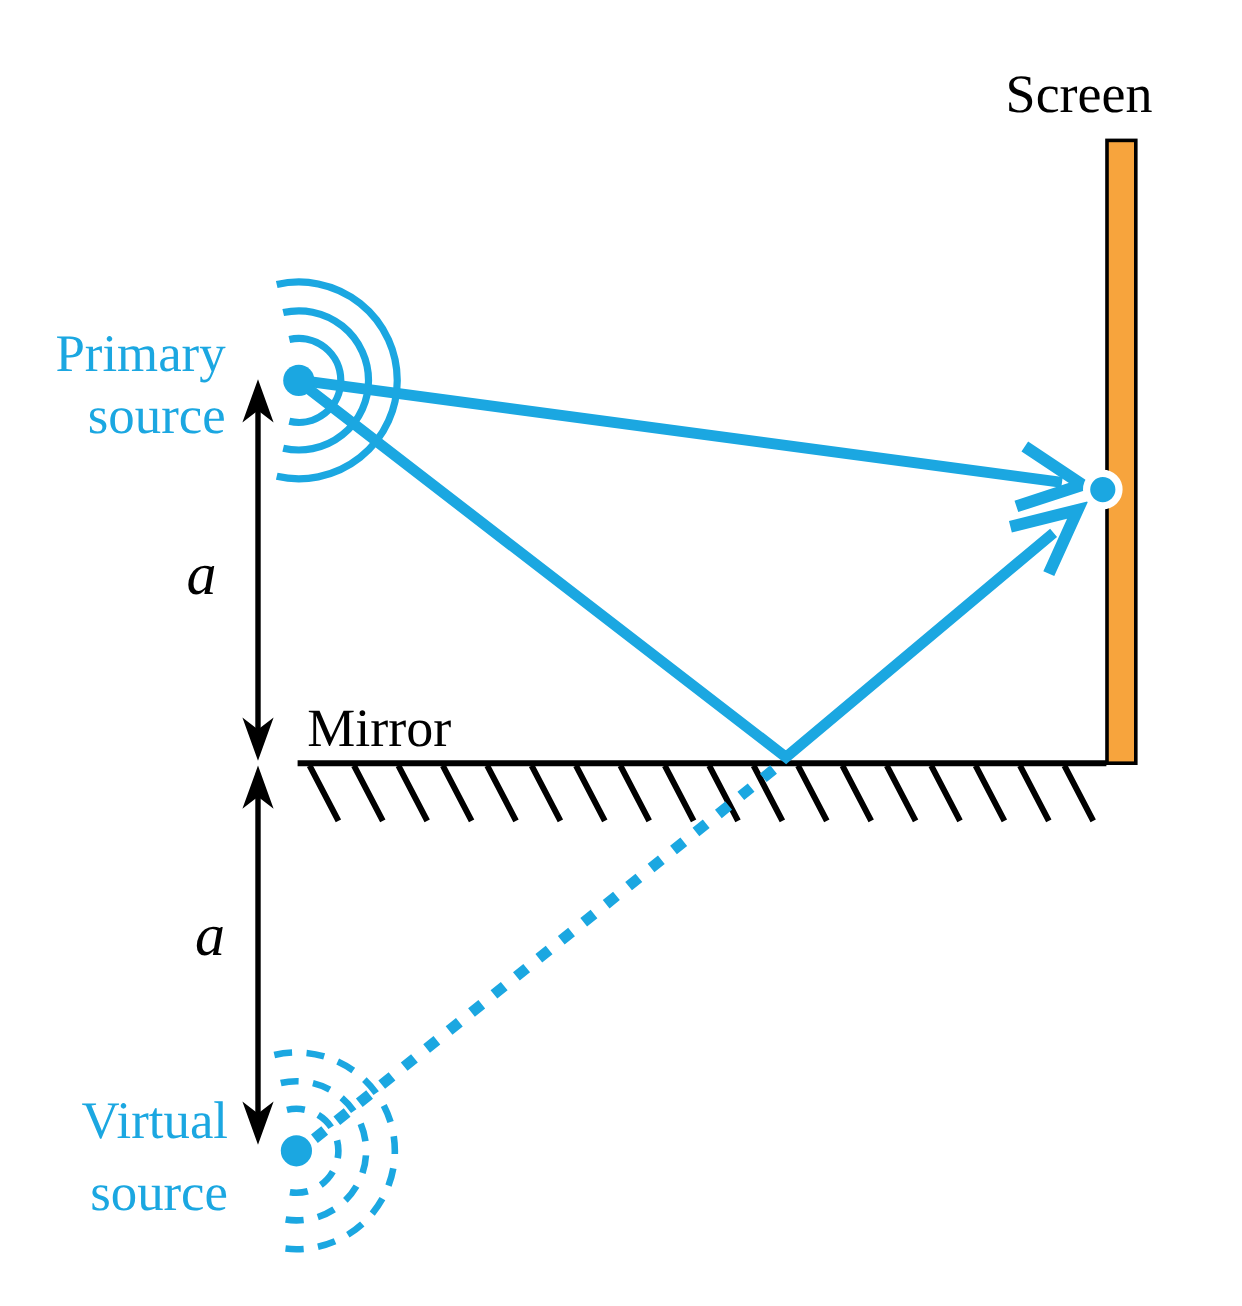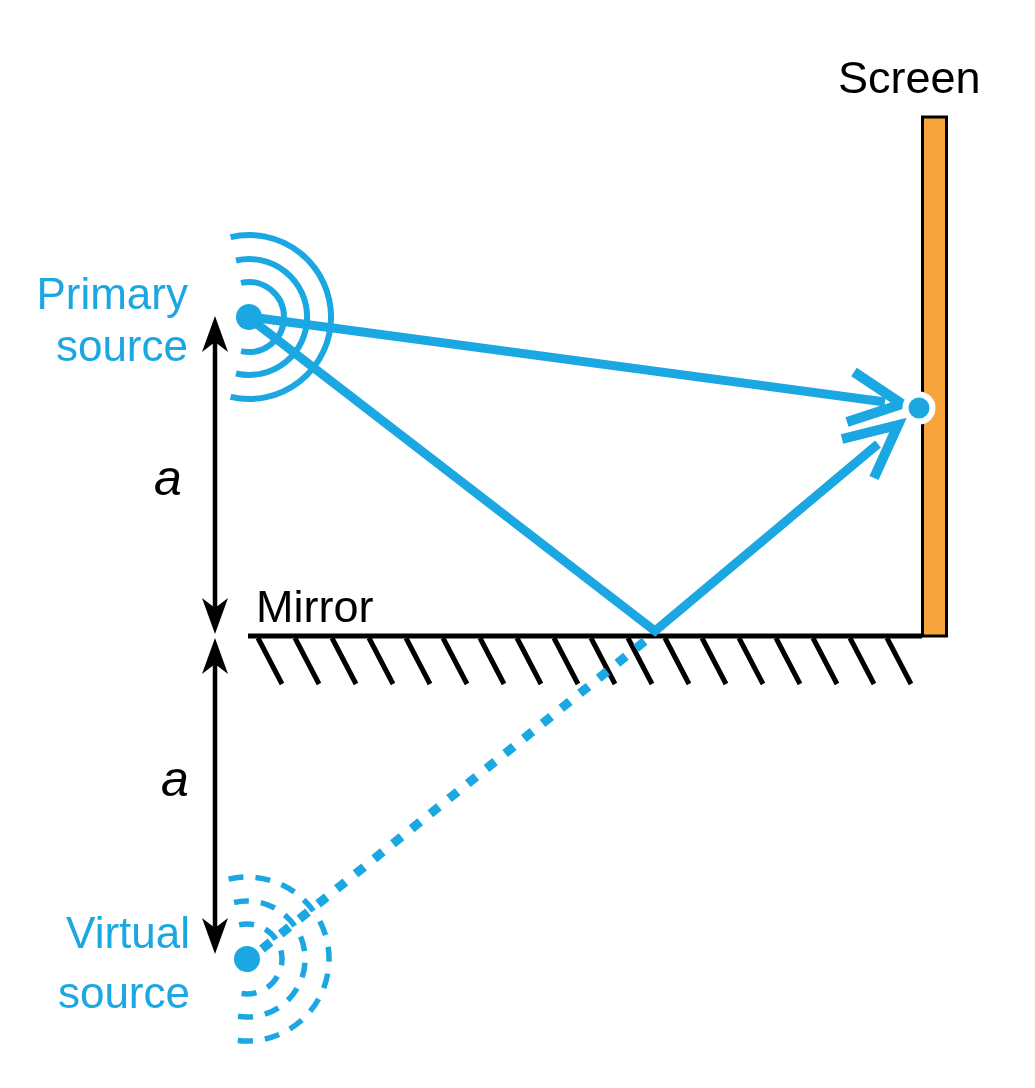--- a/index.html
+++ b/index.html
@@ -1,21 +1,21 @@
 <!DOCTYPE html>
 <html style="--ray-blue: #1BA7E1; --screen-orange: #F7A43D; --ink: #000000; --paper: #FFFFFF;"><head>
 <meta charset="utf-8">
 <style>
   html, body { margin: 0; padding: 0; background: #ffffff; }
   .stage {
     position: relative;
     width: 1035px;
     height: 1088px;
     background: var(--paper, #fff);
-    font-family: Liberation Sans, sans-serif;
+    font-family: Liberation Serif, serif;
   }
   svg { display: block; }
 
   .ink-stroke   { stroke: var(--ink, #000); fill: none; }
   .blue-stroke  { stroke: var(--ray-blue, #1BA7E1); fill: none; }
   .blue-fill    { fill: var(--ray-blue, #1BA7E1); }
   .ink-fill     { fill: var(--ink, #000); }
   .screen-fill  { fill: var(--screen-orange, #F7A43D); stroke: var(--ink, #000); stroke-width: 3; }
 
   .label-ink  { fill: var(--ink, #000); font-size: 45px; }

